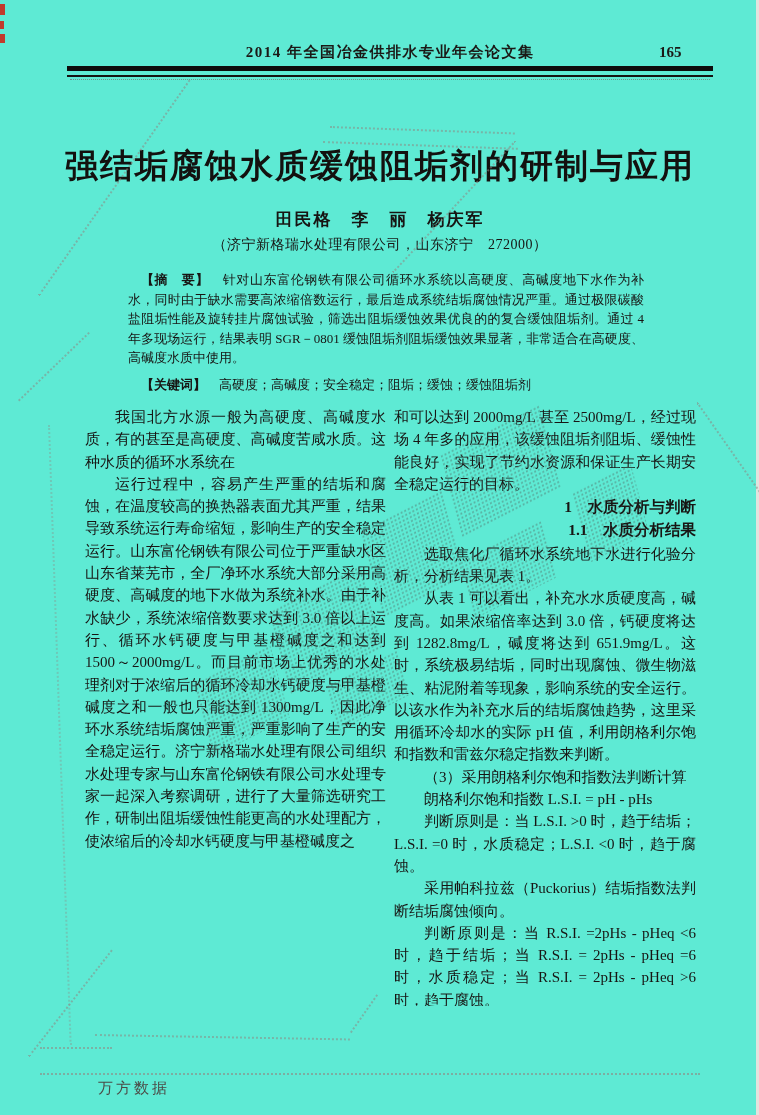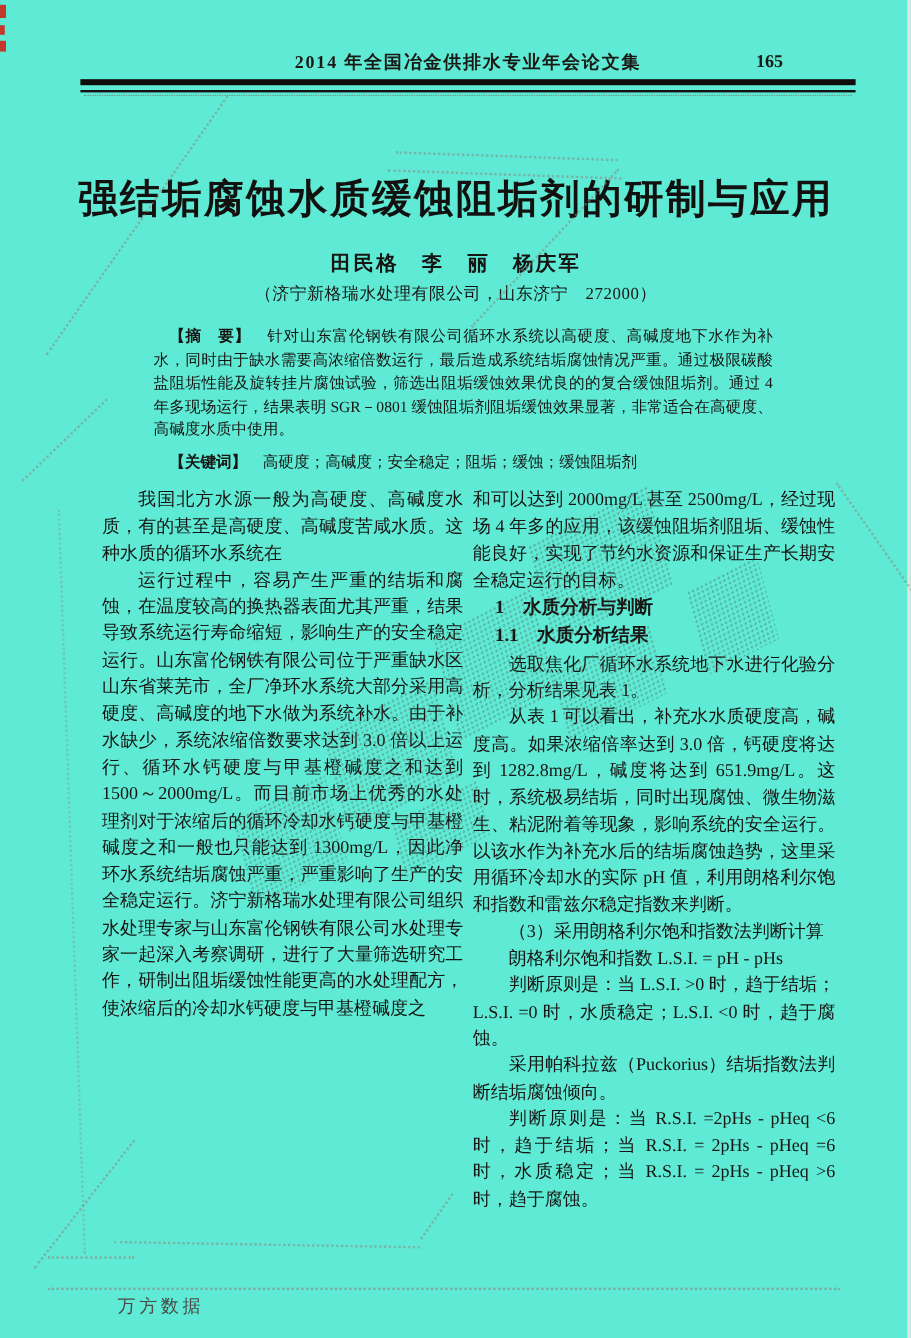--- a/index.html
+++ b/index.html
@@ -12,21 +12,21 @@
     font-family:"Liberation Serif","DejaVu Serif",serif;
     color:#171513;
   }
   
   .hdr-text{
     position:absolute;top:43px;left:68px;width:644px;
     text-align:center;font-size:15px;font-weight:600;letter-spacing:1.5px;
     color:#1b1916;
   }
   .pagenum{
-    position:absolute;top:44px;left:630px;width:50px;
+    position:absolute;top:44px;left:659px;width:50px;
     font-size:15px;font-weight:600;color:#1b1916;
   }
   .rule-thick{position:absolute;top:66px;left:67px;width:646px;height:5px;background:#0e0d0c;}
   .rule-thin{position:absolute;top:75px;left:67px;width:646px;height:2px;background:#141311;}
   .rule-noise{position:absolute;top:79px;left:70px;width:640px;border-top:1px dotted #6f6d68;opacity:.7;}
 
   
   .title{
     position:absolute;top:144px;left:60px;width:640px;
     text-align:center;font-size:33px;font-weight:bold;letter-spacing:2px;
@@ -54,21 +54,21 @@
   .col{
     position:absolute;top:406px;height:600px;overflow:hidden;
     font-size:15px;line-height:22.3px;text-align:justify;
   }
   .col-left{left:85px;width:301px;}
   .col-right{left:394px;width:302px;}
   .col p{margin:0;text-indent:2em;}
   .col p.noindent{text-indent:0;}
   .col h4{
     margin:1px 0;font-size:15.5px;font-weight:bold;
-    text-align:left;line-height:22.3px;
+    text-align:right;line-height:22.3px;
   }
   .col h4.ind{text-indent:1.2em;}
 
   
   .stamp{
     position:absolute;left:148px;top:440px;width:500px;height:250px;
     transform:rotate(-27deg);transform-origin:50% 50%;
     opacity:.42;pointer-events:none;z-index:6;
   }
   .blob{

